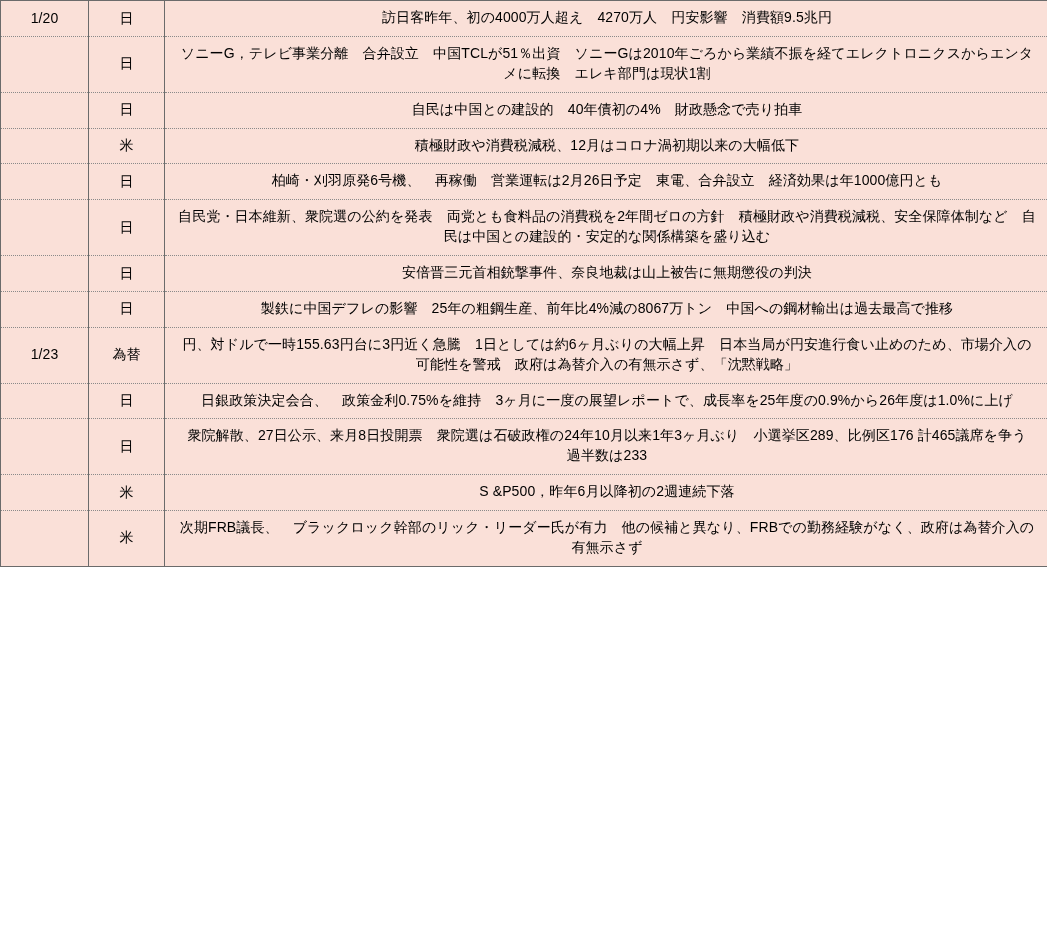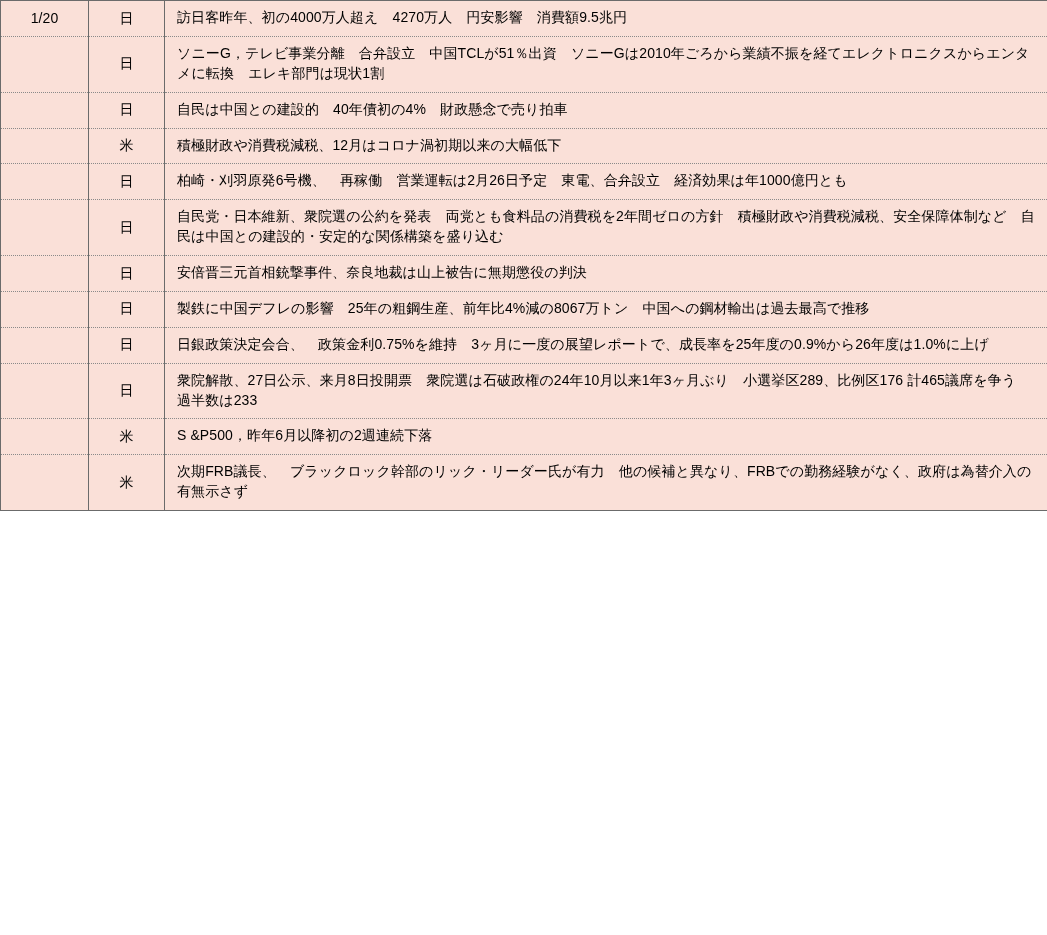--- a/index.html
+++ b/index.html
@@ -43,21 +43,21 @@
     font-size: 15px;
     padding: 6px 4px;
     border-left: 1px solid #6b6b6b;
   }
   td.cat {
     text-align: center;
     font-size: 15px;
     padding: 6px 4px;
   }
   td.text {
-    text-align: left;
+    text-align: center;
     padding: 7px 10px 8px 12px;
   }
   .text-inner {
     display: block;
     word-break: break-all;
   }
 </style>
 </head>
 <body>
 
@@ -118,20 +118,27 @@
         </td>
       </tr>
       <tr>
         <td class="date"></td>
         <td class="cat">日</td>
         <td class="text">
           <span class="text-inner">製鉄に中国デフレの影響　25年の粗鋼生産、前年比4%減の8067万トン　中国への鋼材輸出は過去最高で推移</span>
         </td>
       </tr>
       <tr>
+        <td class="date">1/23</td>
+        <td class="cat">為替</td>
+        <td class="text">
+          <span class="text-inner">円、対ドルで一時155.63円台に3円近く急騰　1日としては約6ヶ月ぶりの大幅上昇　日本当局が円安進行食い止めのため、市場介入の可能性を警戒　政府は為替介入の有無示さず、「沈黙戦略」</span>
+        </td>
+      </tr>
+      <tr>
         <td class="date"></td>
         <td class="cat">日</td>
         <td class="text">
           <span class="text-inner">日銀政策決定会合、　政策金利0.75%を維持　3ヶ月に一度の展望レポートで、成長率を25年度の0.9%から26年度は1.0%に上げ</span>
         </td>
       </tr>
       <tr>
         <td class="date"></td>
         <td class="cat">日</td>
         <td class="text">

